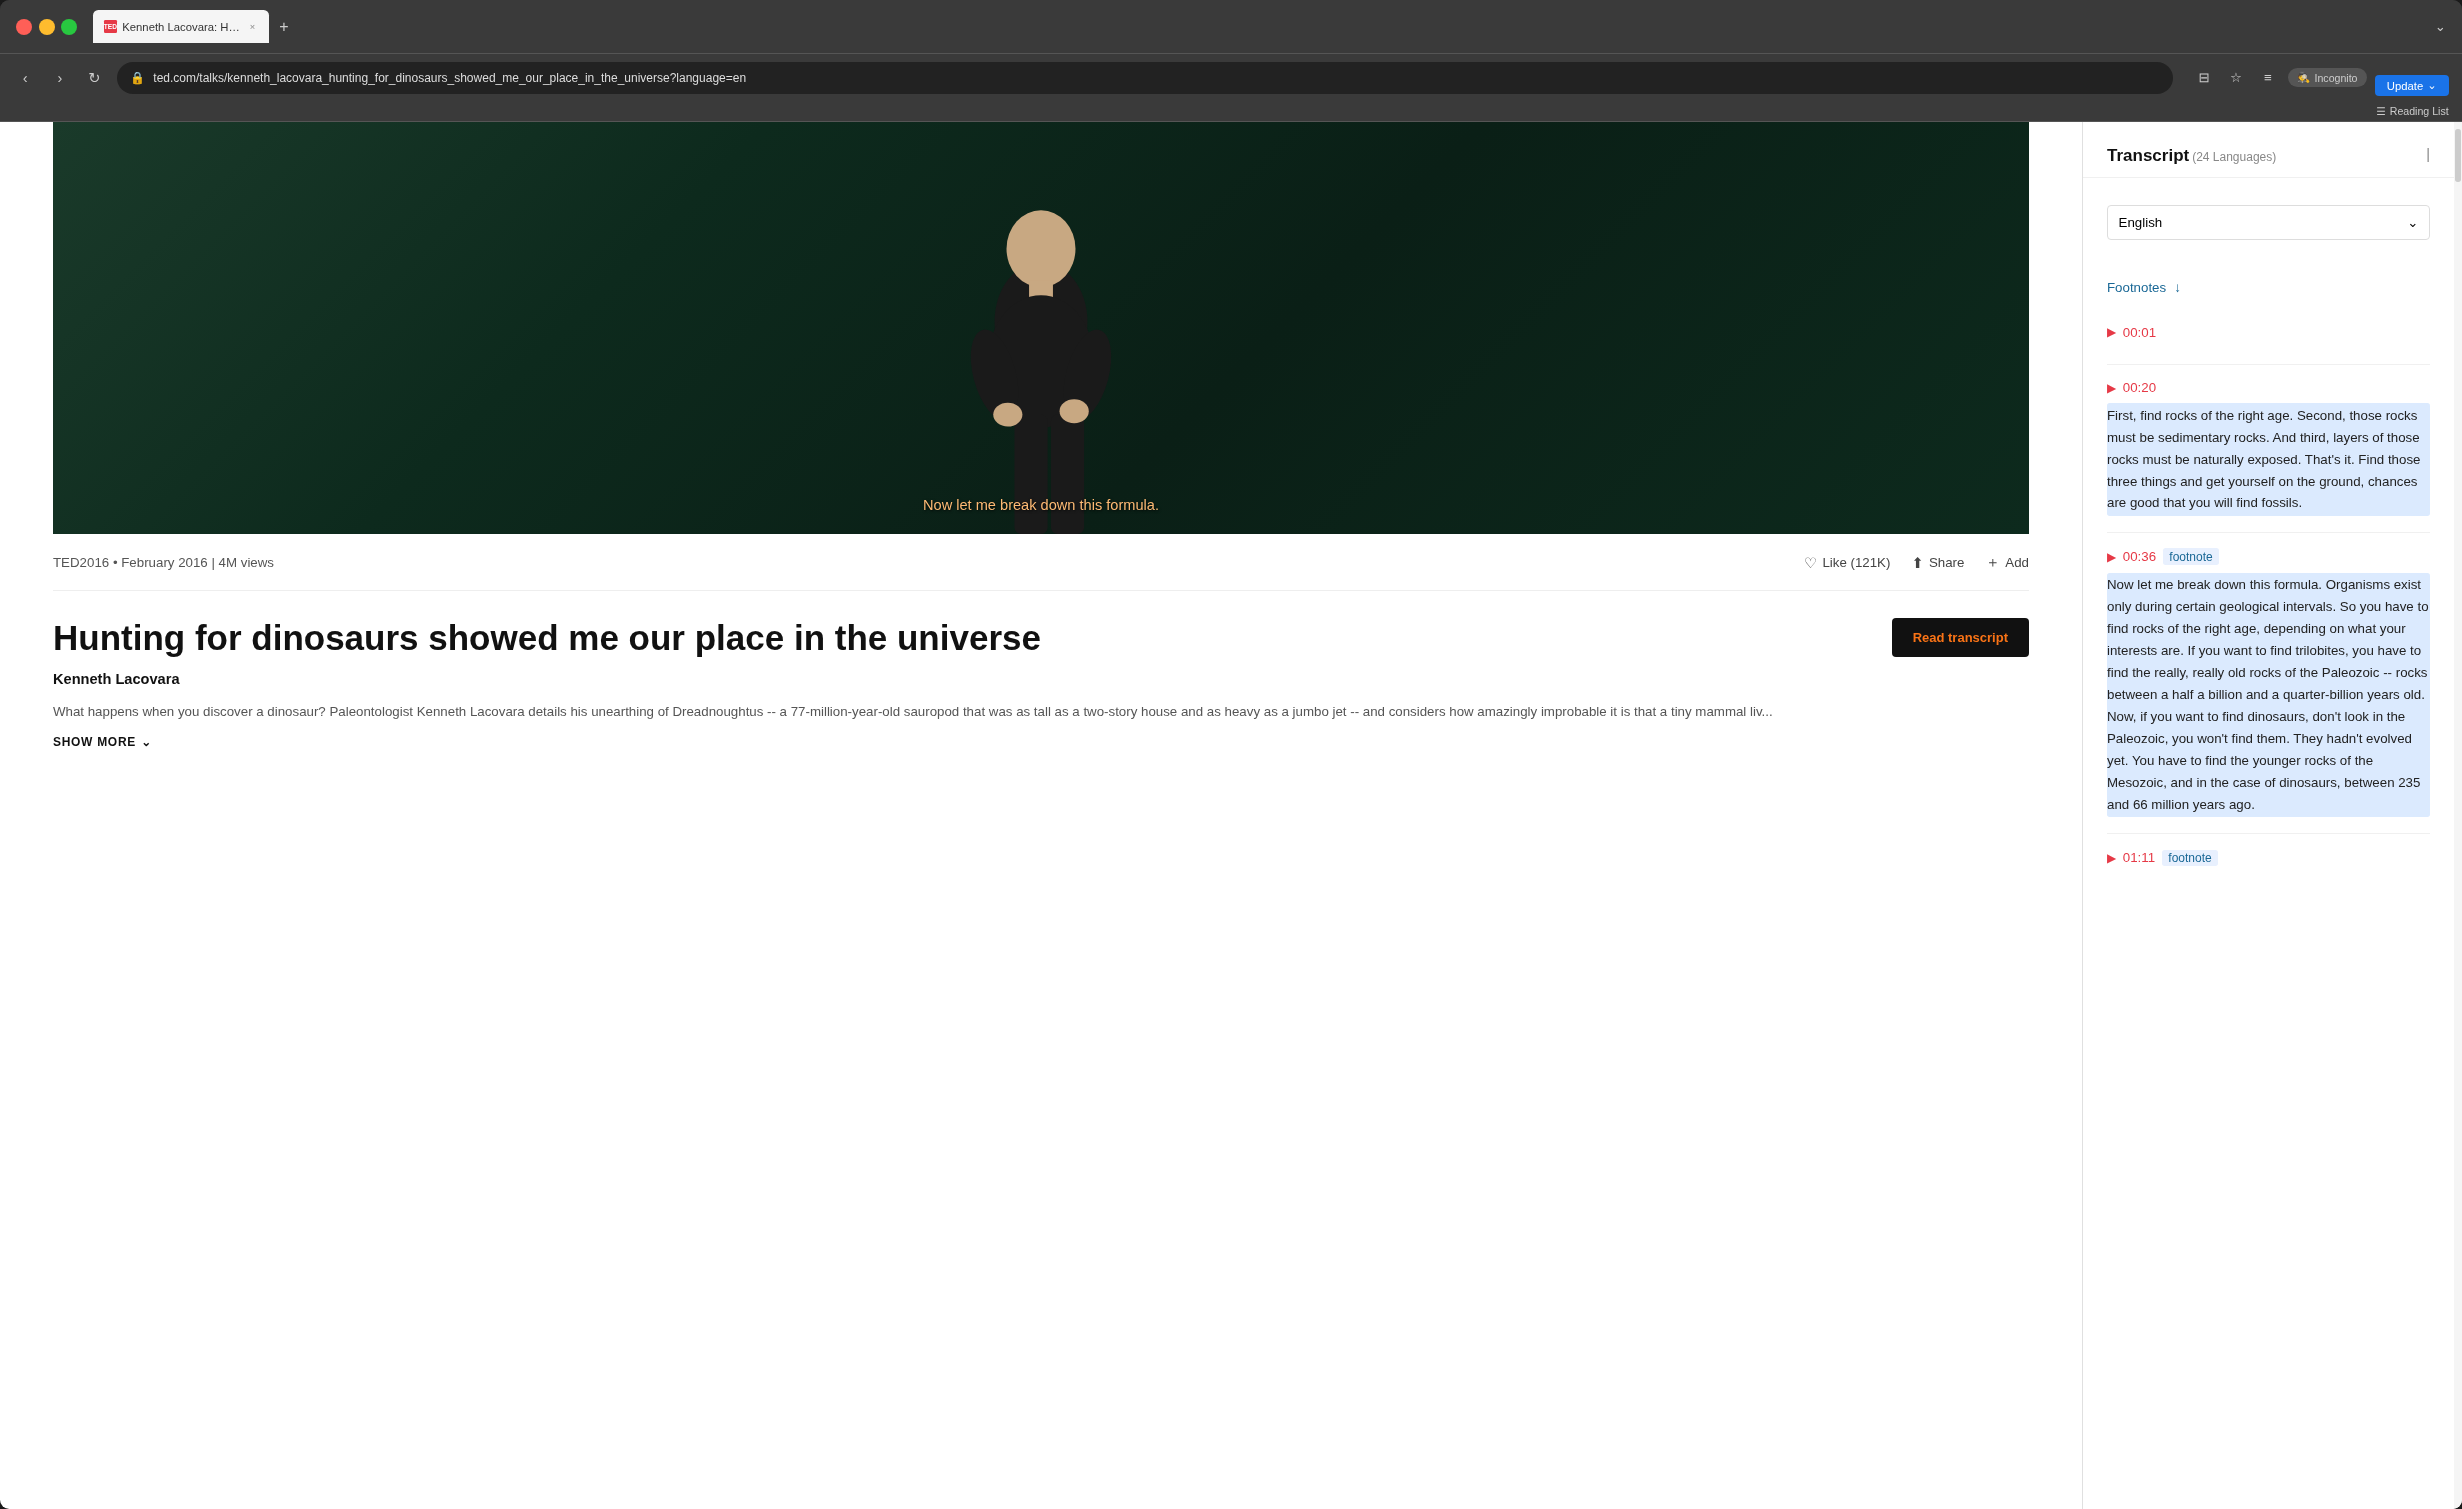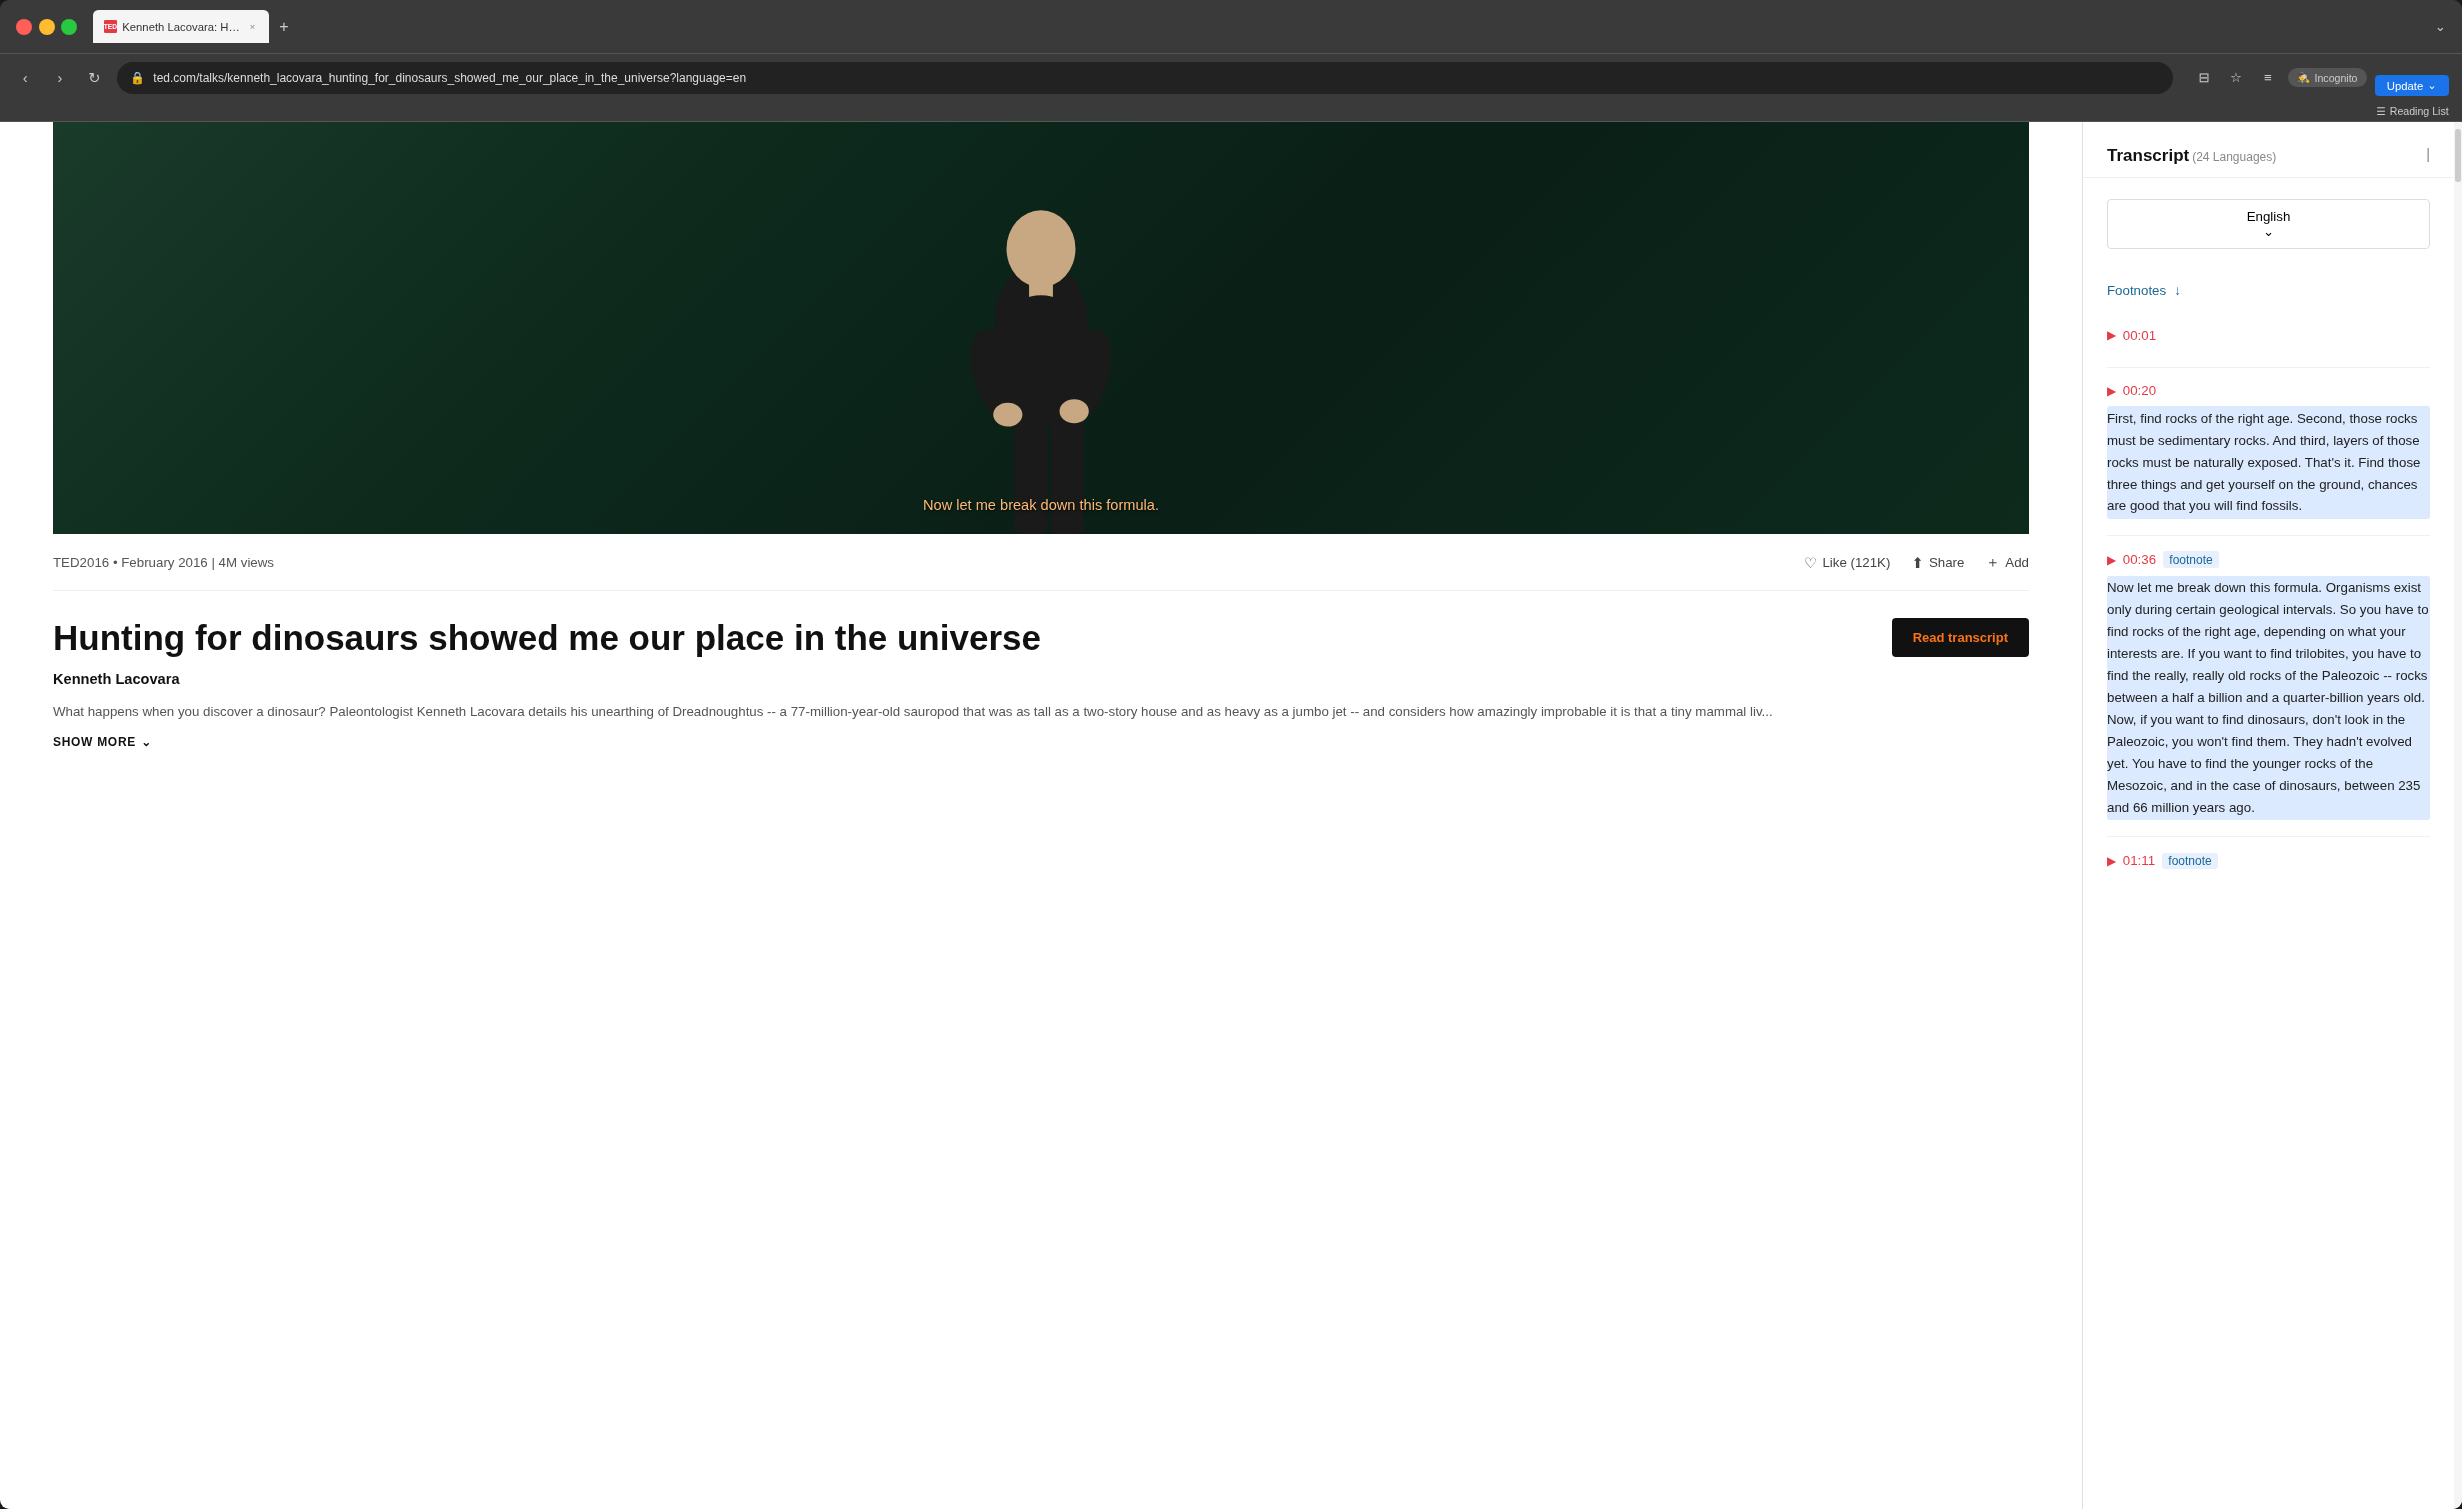--- a/index.html
+++ b/index.html
@@ -385,30 +385,29 @@
     .transcript-close {
       position: absolute;
       top: 24px;
       right: 24px;
       color: #888;
       font-size: 14.6px;
       cursor: pointer;
     }
 
     .language-select {
-      margin: 21px 24px;
+      margin: 27px 24px;
       border: 0.7px solid #ddd;
       border-radius: 4px;
       padding: 9.3px 10.6px;
       font-size: 13.3px;
       display: flex;
       align-items: center;
       justify-content: space-between;
       cursor: pointer;
-      flex-direction: column;
     }
 
     .transcript-scroll {
       flex: 1;
       overflow-y: auto;
       padding: 0 24px;
       position: relative;
     }
 
     .transcript-scroll::-webkit-scrollbar {

